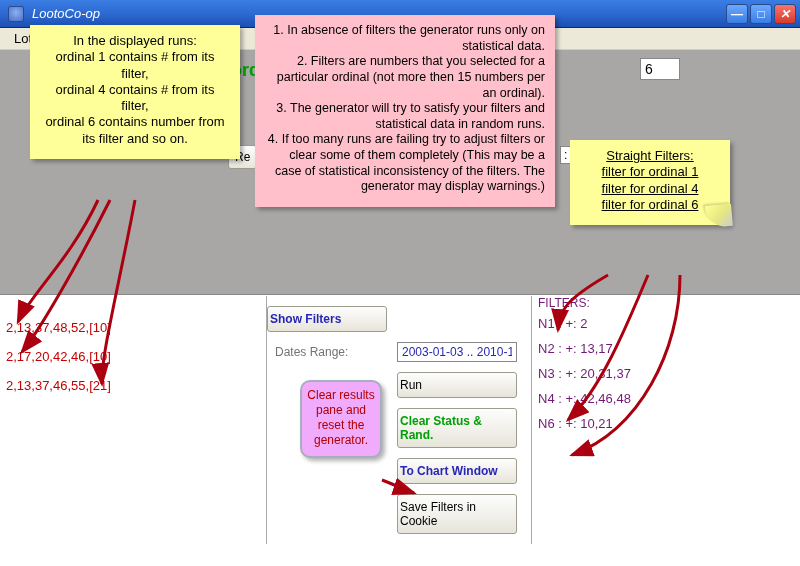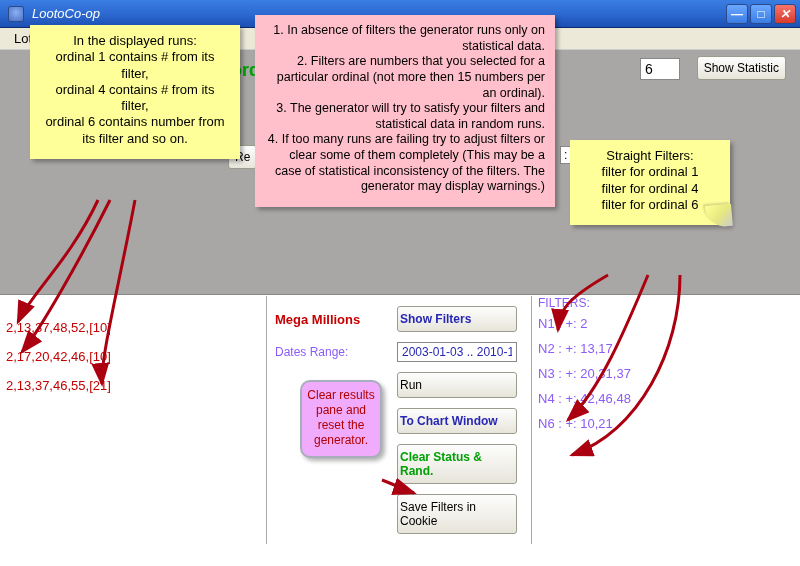--- a/index.html
+++ b/index.html
@@ -91,21 +91,21 @@
     box-shadow: -2px -2px 2px rgba(0,0,0,0.15);
     transform: rotate(-5deg);
   }
   .sticky.left-note { top: 25px; left: 30px; width: 210px; text-align: center;}
   .sticky.pink-note {
     top: 15px; left: 255px; width: 300px;
   }
   .sticky.pink-note .paper {
     background: #ffc0cb; text-align: right; font-size: 12.5px;
   }
-  .sticky.right-note { top: 140px; left: 570px; width: 160px; text-align: center;}
+  .sticky.right-note { top: 140px; left: 570px; width: 160px; text-align: center; text-decoration: underline;}
   .sticky.clear-note {
     top: 380px; left: 300px; width: 82px; text-align: center;
   }
   .sticky.clear-note .paper {
     background: #f0abfc; border-radius: 10px; color: #b00000;
     font-size: 12px; padding: 6px 4px 8px 4px;
     border: 2px solid #a8aebb;
     box-shadow: 3px 3px 4px rgba(0,0,0,0.3);
   }
 
@@ -119,42 +119,42 @@
   
   .panel {
     position: absolute; top: 296px; left: 266px;
     width: 266px;
     border-left: 1px solid #aaa;
     border-right: 1px solid #aaa;
     padding: 10px 0 0 0;
     font-size: 12px;
   }
   .panel-row { display: flex; align-items: center; margin-bottom: 10px; }
-  .panel-label { width: 130px; padding-left: 8px; color: #8b5cf6;}
+  .panel-label { width: 130px; padding-left: 8px; color: #737373;}
   .panel-label.title { color: #c40000; font-weight: bold; font-size: 13px;}
   .panel-btn {
     width: 120px;
     background: linear-gradient(180deg,#fdfdfd,#e7e5da);
     border: 1px solid #9c9c8e; border-radius: 3px;
     padding: 5px 2px; font-size: 12px; cursor: pointer;
     text-align: left;
     color: #000;
   }
   .panel-btn.blue-text { color: #2727b5; font-weight: bold; }
   .panel-btn.green-text { color: #00a006; font-weight: bold; }
   .panel-input {
     width: 120px; height: 20px; background: #fff;
     border: 1px solid #888; padding: 2px 4px; font-size: 12px;
     color: #2727b5;
   }
 
   
   .filters {
     position: absolute; top: 296px; left: 538px;
-    font-size: 13px; color: #8b5cf6;
+    font-size: 13px; color: #701a75;
   }
   .filters .hdr { font-size: 12px; margin-bottom: 6px;}
   .filters div { margin-bottom: 10px; }
 
   
   svg.arrows {
     position: absolute; top: 0; left: 0;
     width: 800px; height: 566px;
     pointer-events: none;
   }
@@ -171,21 +171,20 @@
 </div>
 
 <div class="menubar">
   <div class="menuitem">Lotto Select</div>
   <div class="menuitem">Help</div>
 </div>
 
 <div class="top-region">
   <div class="run-label">Run number ordinal(1..6) :</div>
   <input class="run-input" value="6" style="">
-  <button class="show-stat-btn">Show Statistic</button>
   <button class="reset-btn">Re</button>
   <input class="results-field" value=": 5,3,4,2,2,3" style="">
 </div>
 
 <div class="sticky left-note">
   <div class="paper" style="white-space:pre-line">In the displayed runs:
 ordinal 1 contains # from its filter,
 ordinal 4 contains # from its filter,
 ordinal 6 contains number from its filter and so on.</div>
 </div>
@@ -210,38 +209,37 @@
 </div>
 
 <div class="runs">
   <div>2,13,37,48,52,[10]</div>
   <div>2,17,20,42,46,[10]</div>
   <div>2,13,37,46,55,[21]</div>
 </div>
 
 <div class="panel">
   <div class="panel-row">
-    <div class="panel-label title">Mega Millions</div>
     <button class="panel-btn blue-text">Show Filters</button>
   </div>
   <div class="panel-row">
     <div class="panel-label">Dates Range:</div>
     <input class="panel-input" value="2003-01-03 .. 2010-11-" style="">
   </div>
   <div class="panel-row">
     <div class="panel-label"></div>
     <button class="panel-btn">Run</button>
   </div>
   <div class="panel-row">
     <div class="panel-label"></div>
+    <button class="panel-btn green-text">Clear Status &amp; Rand.</button>
+  </div>
+  <div class="panel-row">
+    <div class="panel-label"></div>
     <button class="panel-btn blue-text">To Chart Window</button>
-  </div>
-  <div class="panel-row">
-    <div class="panel-label"></div>
-    <button class="panel-btn green-text">Clear Status &amp; Rand.</button>
   </div>
   <div class="panel-row">
     <div class="panel-label"></div>
     <button class="panel-btn">Save Filters in Cookie</button>
   </div>
 </div>
 
 <div class="filters">
   <div class="hdr">FILTERS:</div>
   <div>N1 : +: 2</div>

